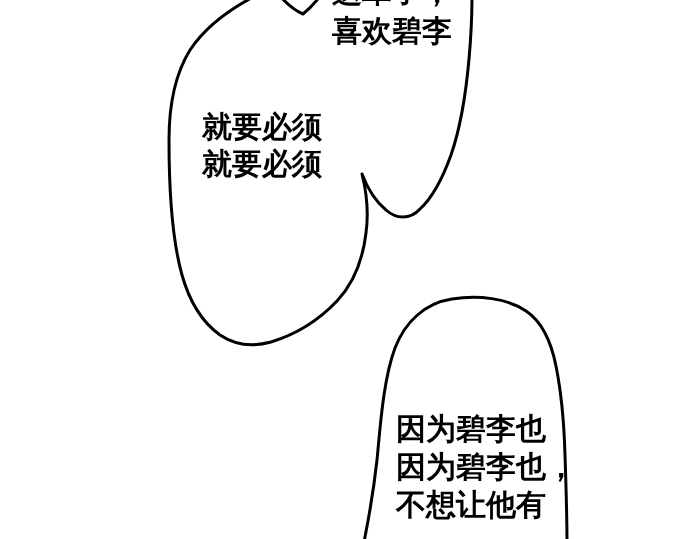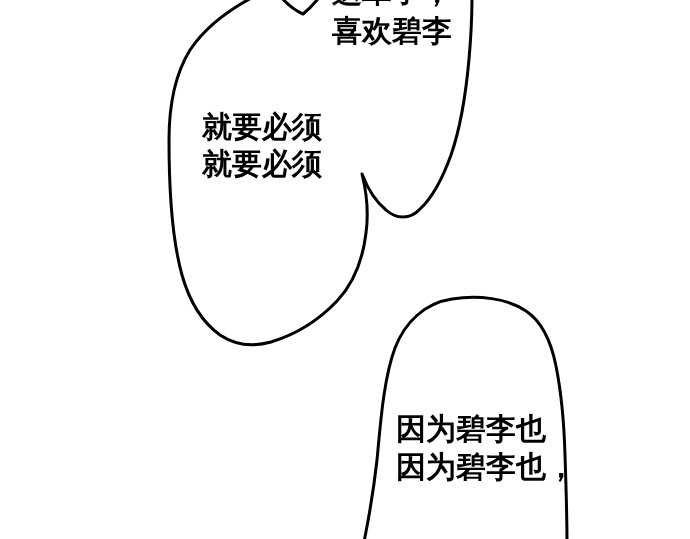--- a/index.html
+++ b/index.html
@@ -106,15 +106,16 @@
   </div>
 
   <div class="dialogue dialogue-top-left">
     <span class="line">就要必须</span>
     <span class="line">就要必须</span>
   </div>
 
   <div class="dialogue dialogue-bottom">
     <span class="line">因为碧李也</span>
     <span class="line">因为碧李也，</span>
+    <span class="line">不想让他有</span>
   </div>
 
 </div>
 
 </body></html>

